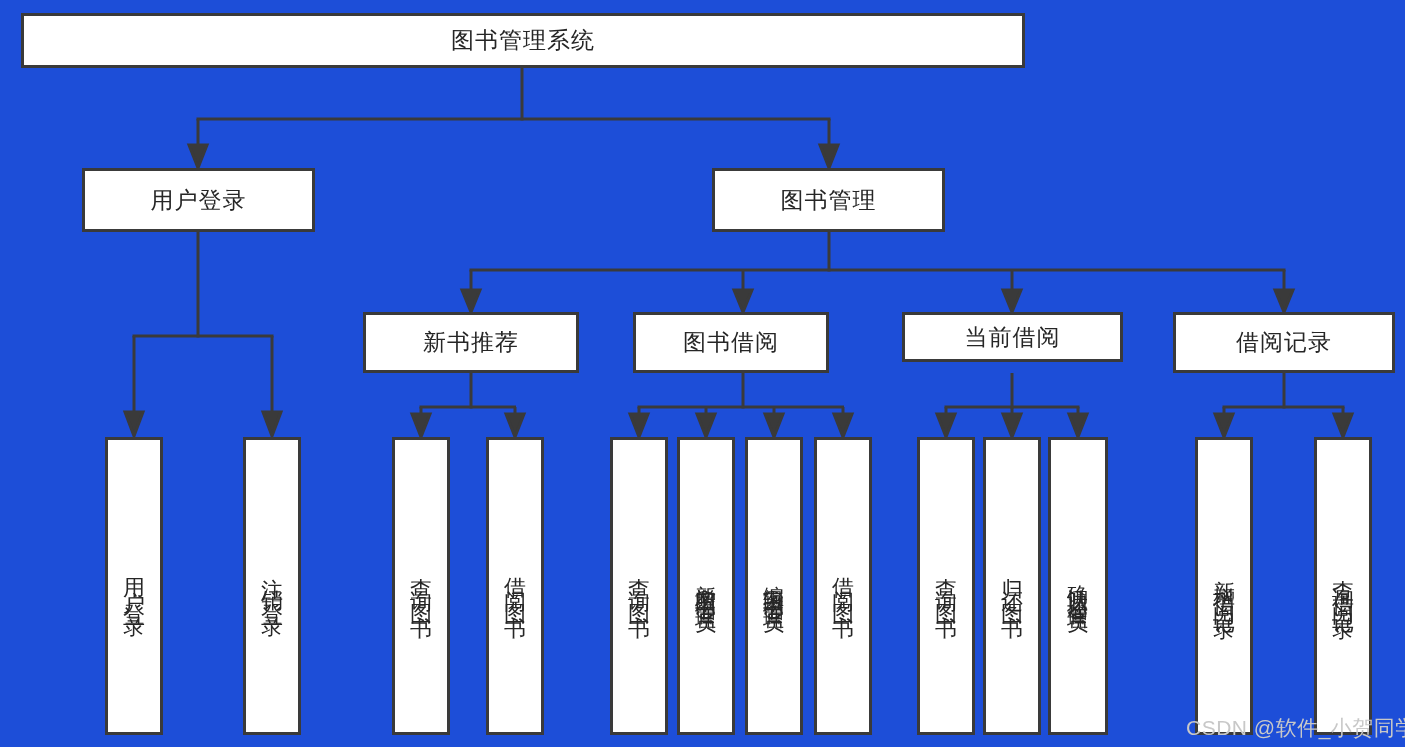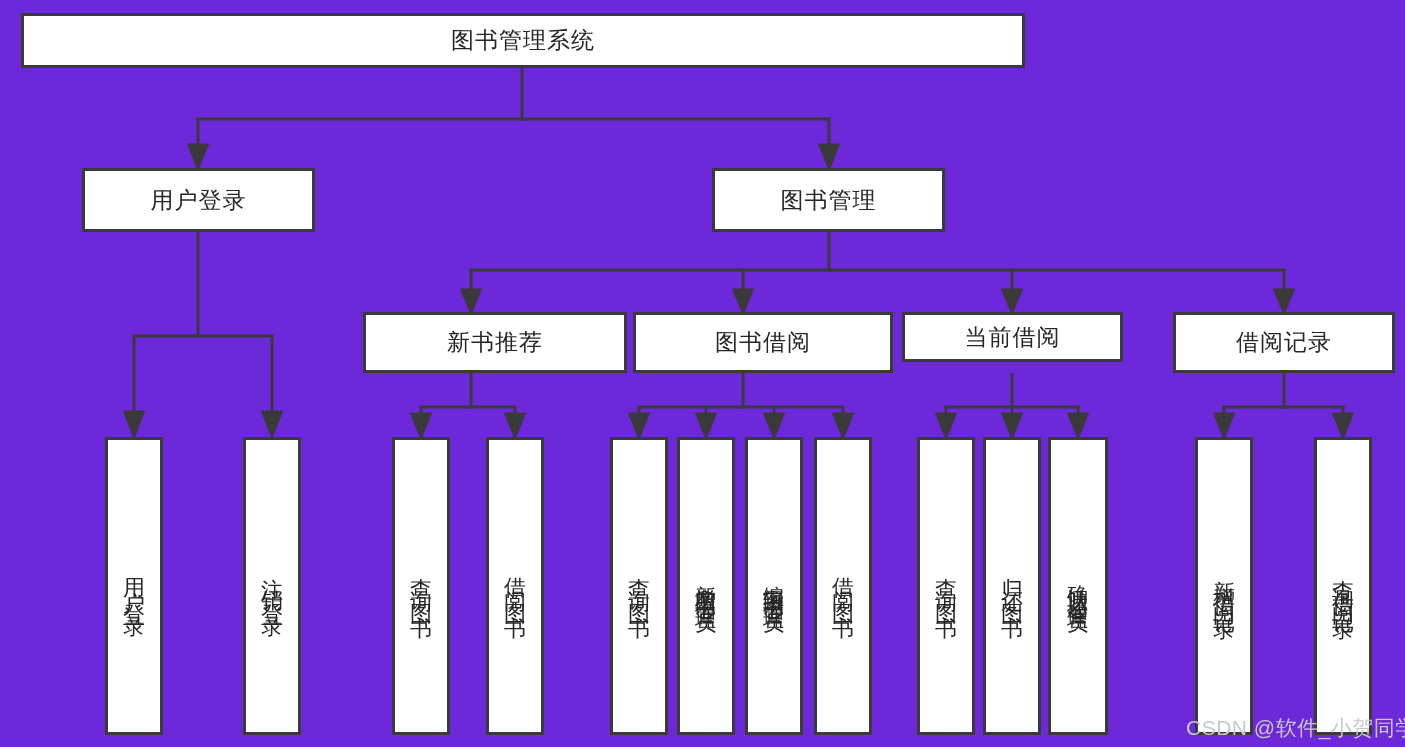--- a/index.html
+++ b/index.html
@@ -1,17 +1,17 @@
 <!DOCTYPE html>
 <html><head>
 <meta charset="utf-8">
 <style>
   html,body{margin:0;padding:0;background:#ffffff;}
   .canvas{
-    position:relative;width:1405px;height:747px;background:#6d28d9;
+    position:relative;width:1405px;height:747px;background:#1d4ed8;
     font-family:"Liberation Sans","DejaVu Sans",sans-serif;overflow:hidden;
   }
   .connectors{position:absolute;left:0;top:0;}
   .box{
     position:absolute;background:#ffffff;border:3px solid #3a3a3a;
     box-sizing:border-box;display:flex;align-items:center;justify-content:center;
     color:#262626;
   }
   .hbox{font-size:23px;letter-spacing:1px;white-space:nowrap;}
   .vbox{top:437px;width:58px;height:298px;}
@@ -100,24 +100,24 @@
     <span>图书管理系统</span>
   </div>
 
   <div class="box hbox" style="left:82px;top:168px;width:233px;height:64px">
     <span>用户登录</span>
   </div>
   <div class="box hbox" style="left:712px;top:168px;width:233px;height:64px">
     <span>图书管理</span>
   </div>
 
-  <div class="box hbox" style="left:363px;top:312px;width:264px;height:61px">
+  <div class="box hbox" style="left:363px;top:312px;width:216px;height:61px">
     <span>新书推荐</span>
   </div>
-  <div class="box hbox" style="left:633px;top:312px;width:260px;height:61px">
+  <div class="box hbox" style="left:633px;top:312px;width:196px;height:61px">
     <span>图书借阅</span>
   </div>
   <div class="box hbox" style="left:902px;top:312px;width:221px;height:50px">
     <span>当前借阅</span>
   </div>
   <div class="box hbox" style="left:1173px;top:312px;width:222px;height:61px">
     <span>借阅记录</span>
   </div>
 
   <div class="box vbox len4" style="left:105px">

